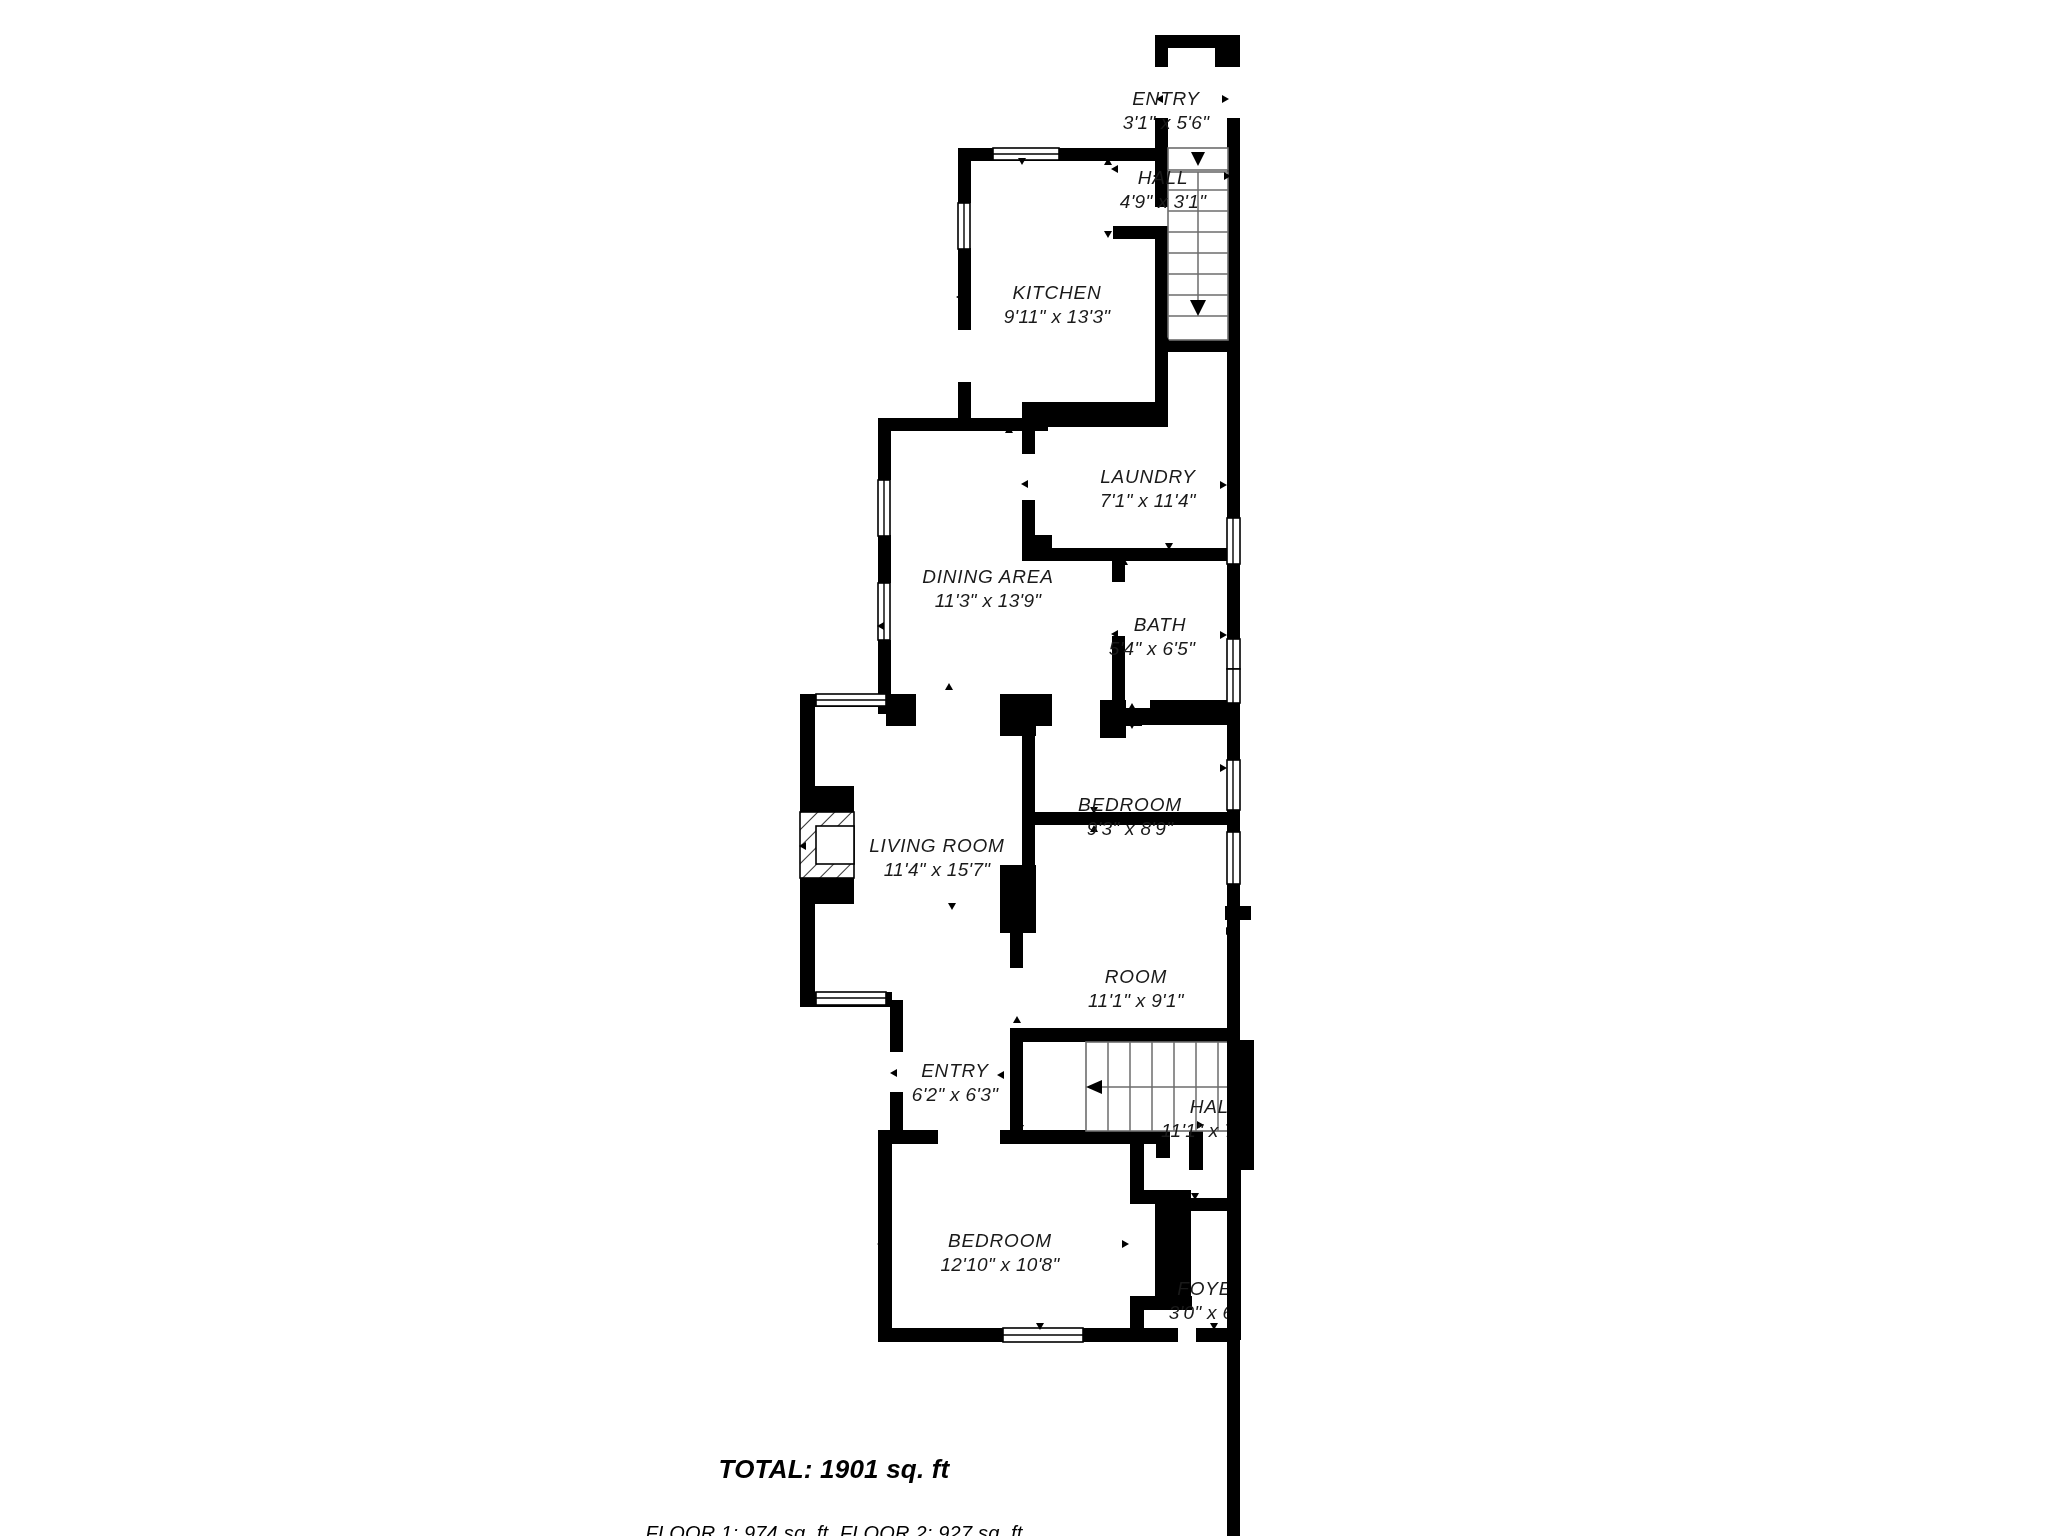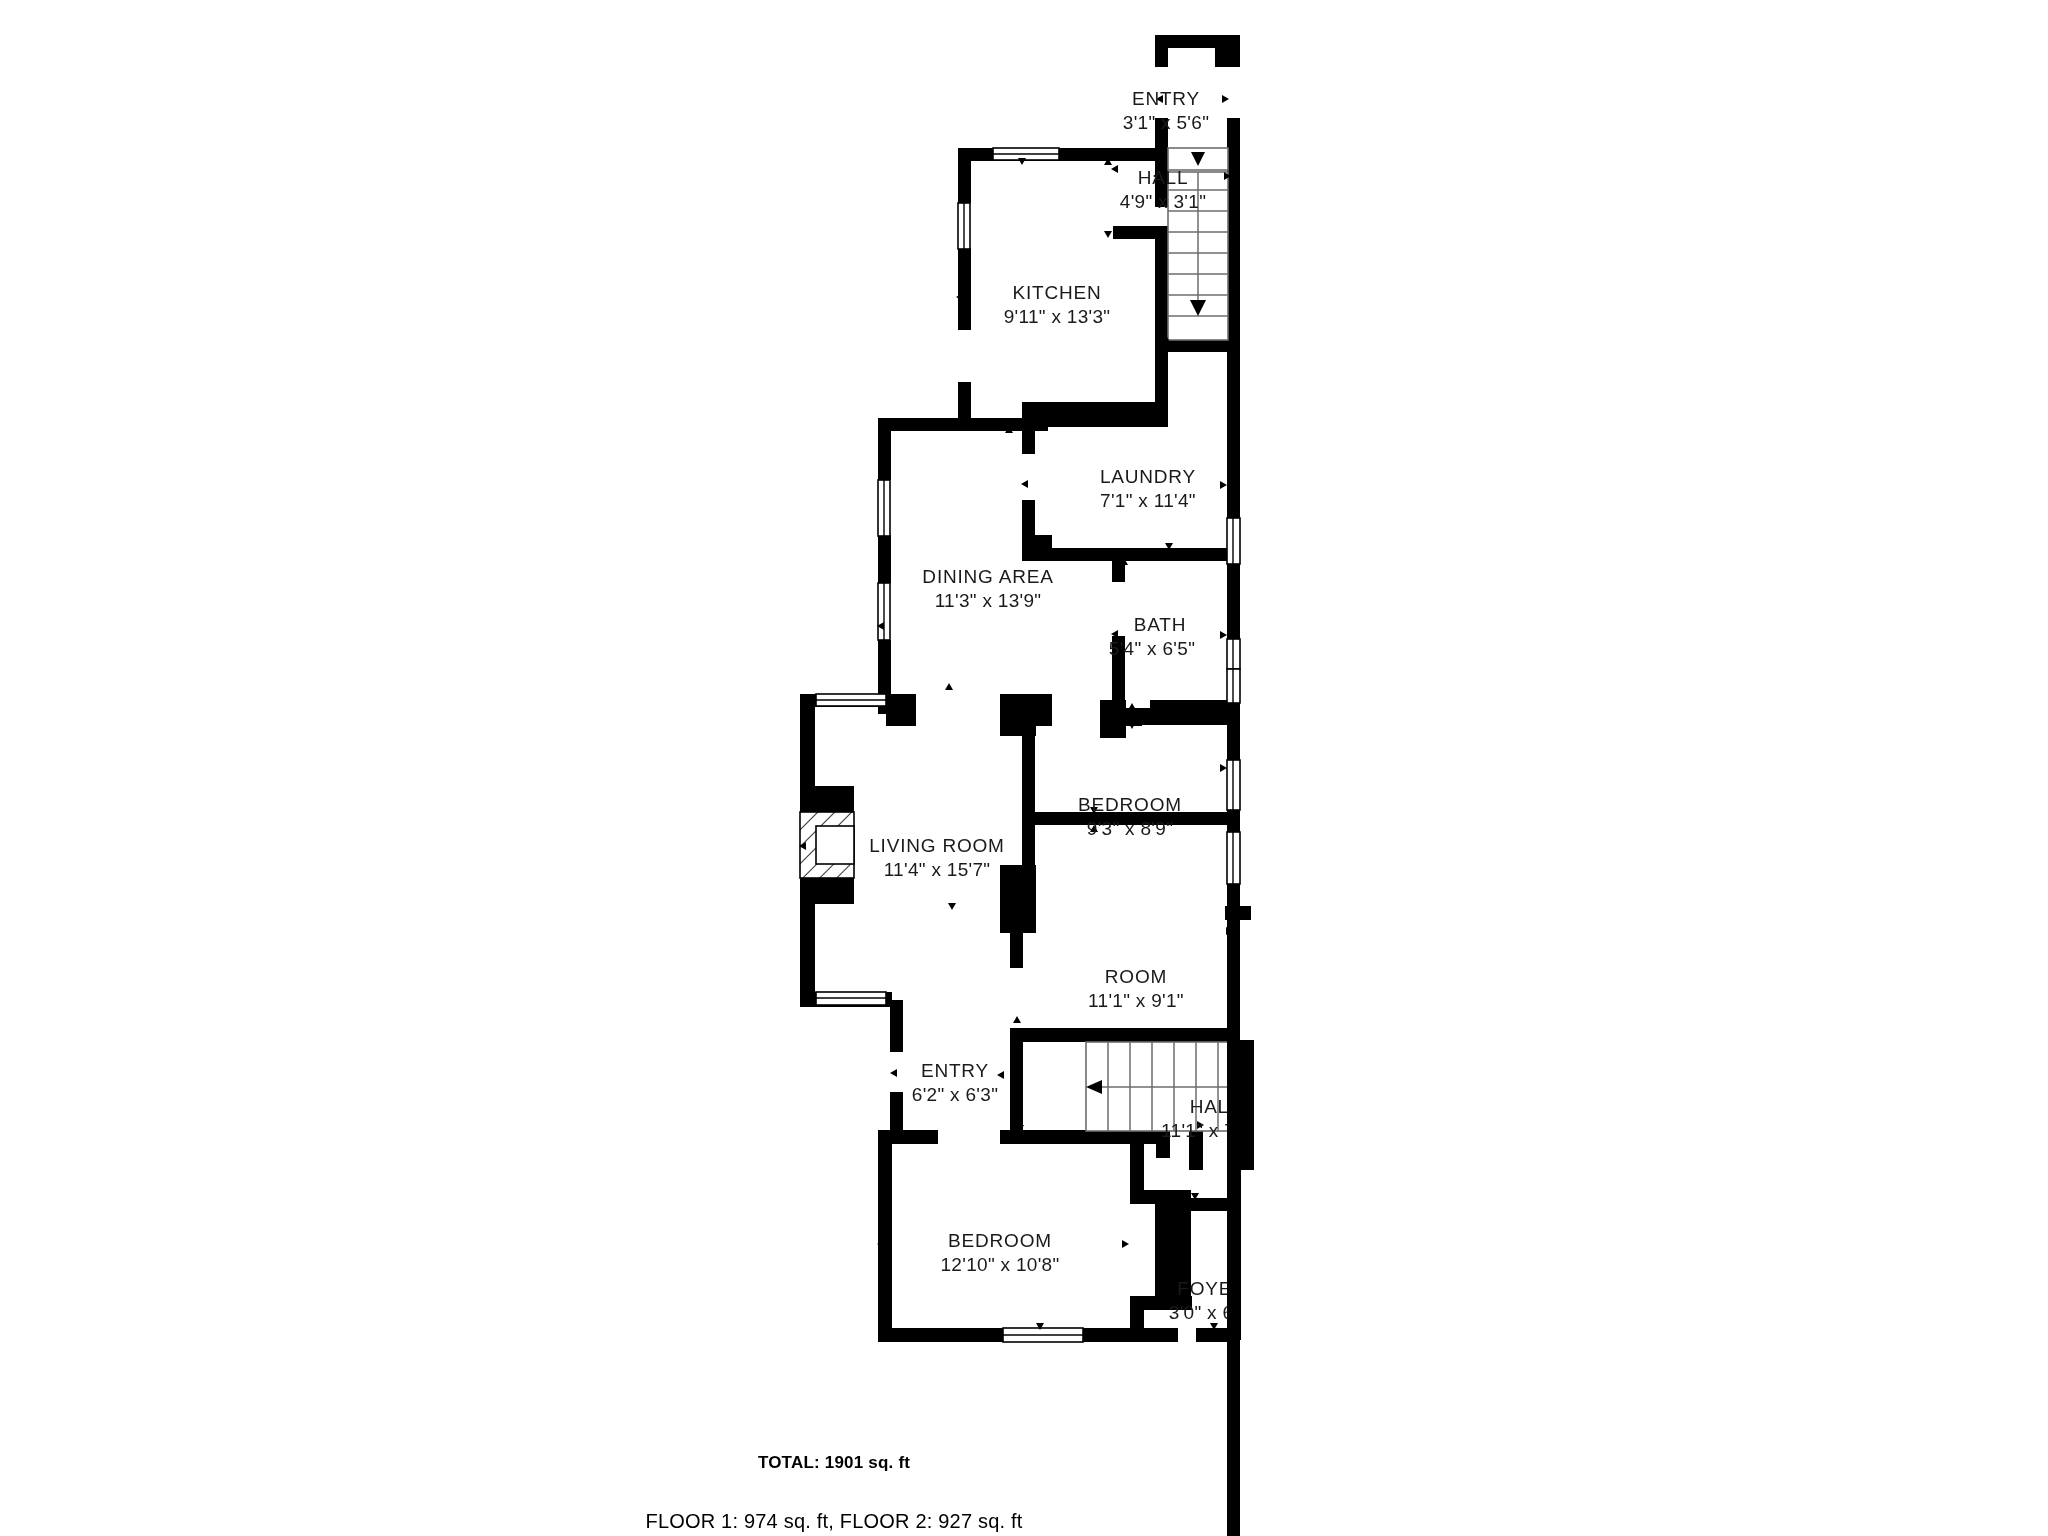--- a/index.html
+++ b/index.html
@@ -13,20 +13,21 @@
     font-family: "Liberation Sans", sans-serif;
     color: #000000;
     overflow: hidden;
     position: relative;
   }
   #plan-root {
     position: absolute;
     inset: 0;
     width: 1668px;
     height: 1536px;
+    font-style: italic;
   }
   svg#floorplan {
     display: block;
     width: 2048px;
     height: 1536px;
   }
   .wall      { fill: #000000; }
   .floorfill { fill: #ffffff; }
   .winframe  { fill: #ffffff; stroke: #000000; stroke-width: 1.6; }
   .winline   { stroke: #000000; stroke-width: 1.4; fill: none; }
@@ -52,21 +53,21 @@
   }
   .summary {
     position: absolute;
     left: 0;
     right: 0;
     top: 1452px;
     text-align: center;
     font-family: "Liberation Sans", sans-serif;
   }
   .summary-total {
-    font-size: 17px;
+    font-size: 26px;
     font-weight: bold;
     letter-spacing: 0.2px;
     line-height: 1.35;
   }
   .summary-floors {
     font-size: 20px;
     font-weight: normal;
     letter-spacing: 0.2px;
     line-height: 1.35;
     margin-top: 33px;

